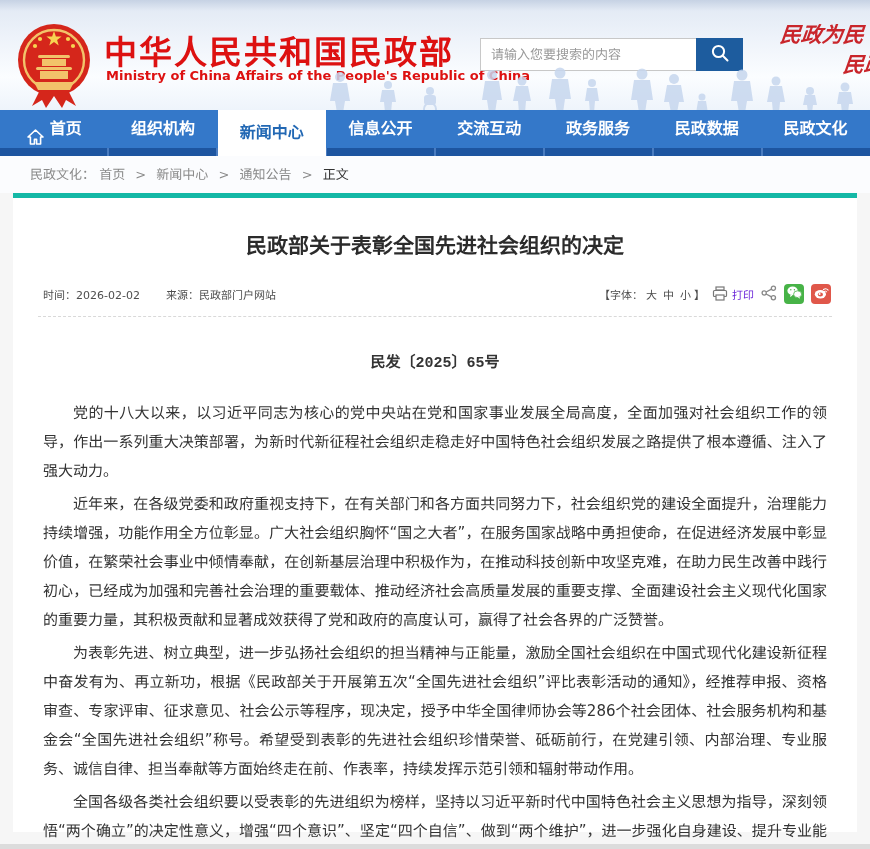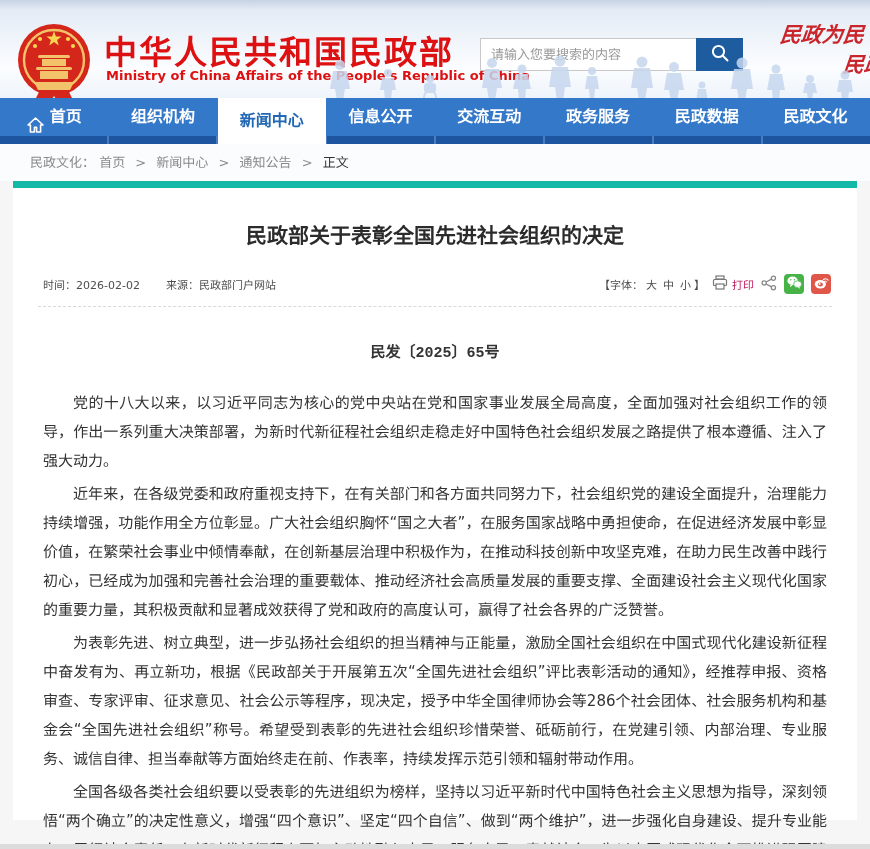--- a/index.html
+++ b/index.html
@@ -7,21 +7,21 @@
   body {
     font-family:"DejaVu Sans","Liberation Sans",sans-serif;
     background:#f6f6f6;
     position:relative;
     overflow:hidden;
     color:#333;
   }
 
   
   .header {
-    position:relative; height:98px; overflow:hidden;
+    position:relative; height:110px; overflow:hidden;
     background:linear-gradient(180deg,#c6d2e4 0%,#e4ebf5 10%,#eef3fa 35%,#fbfdff 70%,#eef4fb 100%);
   }
   .logo-wrap { position:absolute; left:16px; top:22px; width:78px; height:88px; }
   .site-title {
     position:absolute; left:104px; top:26px;
     font-size:33px; font-weight:bold; color:#dd1111; letter-spacing:2px;
   }
   .site-subtitle {
     position:absolute; left:106px; top:68px;
     font-size:13px; font-weight:bold; color:#dd1111;
@@ -64,35 +64,35 @@
   .breadcrumb {
     height:37px; line-height:37px; background:#fbfcfe; font-size:13px;
     color:#8a8a8a; padding-left:30px;
   }
   .breadcrumb .crumb { color:#8a8a8a; cursor:pointer; }
   .breadcrumb .crumb.current { color:#333; cursor:default; }
   .breadcrumb .sep { margin:0 6px; color:#8a8a8a; }
 
   
   .content {
-    margin:0 13px; background:#fff; border-top:7px solid #14b8a6;
+    margin:0 13px; background:#fff; border-top:5px solid #14b8a6;
     height:639px; position:relative;
   }
   .article-title {
     padding-top:31px; text-align:center; font-size:21px; font-weight:bold; color:#2b2b2b;
   }
   .meta-row {
     margin:25px 26px 0 30px; display:flex; justify-content:space-between;
     align-items:center; font-size:11px; color:#4d4d4d;
   }
   .meta-left span.val { margin-right:26px; }
   .meta-right { display:flex; align-items:center; gap:7px; }
   .font-sizer { color:#4d4d4d; }
   .font-sizer b { font-weight:normal; margin:0 3px; cursor:pointer; }
-  .tool { display:flex; align-items:center; gap:4px; cursor:pointer; color:#be185d; }
+  .tool { display:flex; align-items:center; gap:4px; cursor:pointer; color:#6d28d9;font-family:Liberation Serif, serif; }
   .sq-ico {
     width:20px; height:20px; border-radius:4px; display:flex;
     align-items:center; justify-content:center; cursor:pointer;
   }
   .dotted { margin:12px 25px 0; border-bottom:1px dashed #d9d9d9; }
   .doc-number { margin-top:33px; text-align:center; font-weight:bold; font-size:15px; color:#333;font-family:Liberation Mono, monospace; }
   .body-text { margin:27px 30px 0; font-size:15px; line-height:29px; color:#333; text-align:justify; }
   .body-text p { text-indent:2em; margin-bottom:4px; }
   .page-bottom { position:absolute; left:0; right:0; bottom:0; height:5px; background:#dcdcdc; }
 </style>

